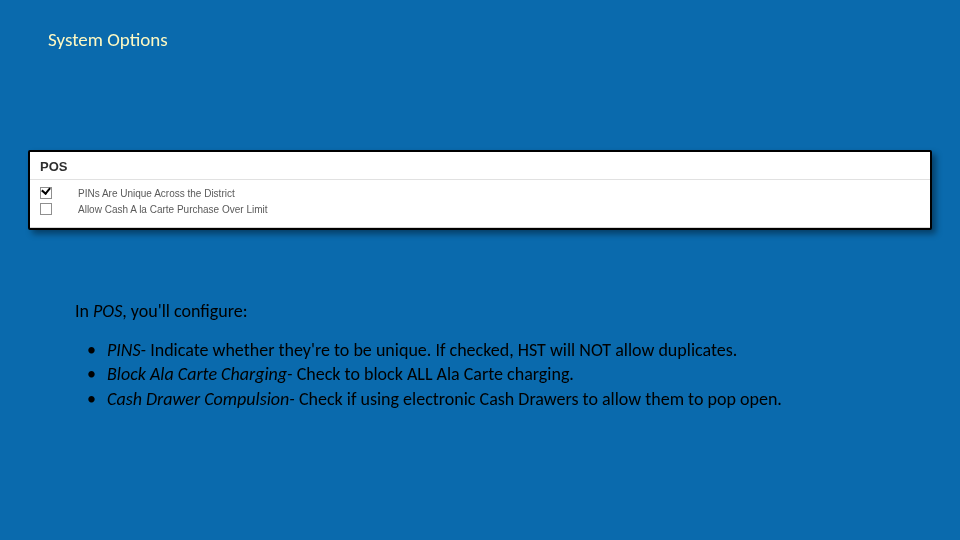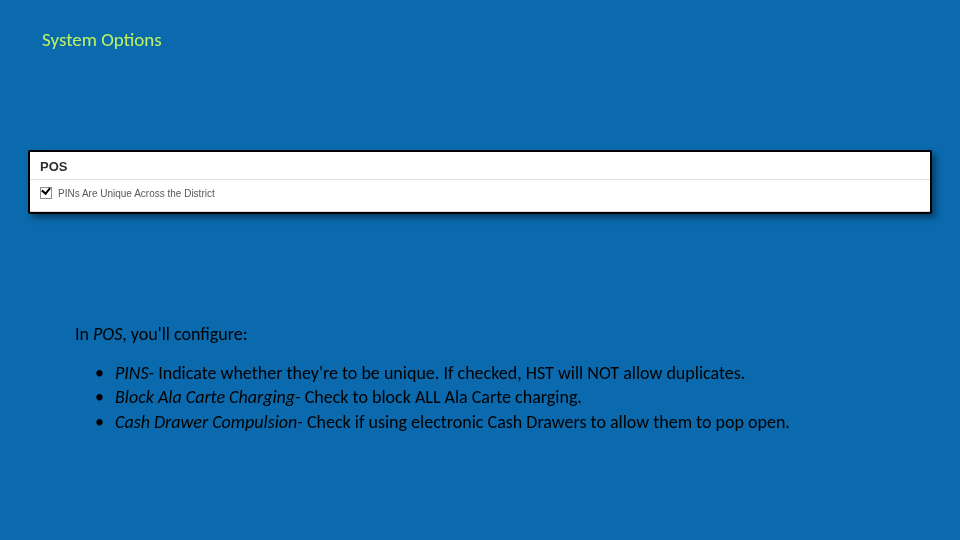--- a/index.html
+++ b/index.html
@@ -12,22 +12,22 @@
     overflow: hidden;
   }
   .slide {
     position: relative;
     width: 960px;
     height: 540px;
   }
   .header {
     position: absolute;
     top: 28px;
-    left: 42px;
-    color: #bef264;
+    left: 48px;
+    color: #fef9c3;
     font-size: 19px;
     font-weight: 400;
   }
   .screenshot-wrap {
     position: absolute;
     top: 150px;
     left: 28px;
     width: 904px;
     box-sizing: border-box;
     background: #fff;
@@ -50,20 +50,21 @@
   .sc-body {
     padding: 5px 10px 10px 10px;
     font-family: Arial, Helvetica, sans-serif;
     font-size: 10px;
     color: #5a5a5a;
   }
   .sc-row {
     display: flex;
     align-items: center;
     height: 16px;
+    gap: 20px;
   }
   .sc-check {
     width: 10px;
     height: 10px;
     border: 1px solid #8f8f8f;
     background: #fff;
     margin-right: 6px;
     position: relative;
     flex: 0 0 auto;
   }
@@ -82,28 +83,27 @@
     position: absolute;
     top: 300px;
     left: 75px;
     width: 850px;
     color: #000;
     font-size: 18px;
     line-height: 1.25;
   }
   .intro {
     margin-bottom: 16px;
-    margin-top: 23px;
   }
   .intro .in-text { font-style: normal; }
   .intro .pos-word { font-style: italic; }
   ul.points {
     list-style: none;
     padding: 0;
-    margin: 12px;
+    margin: 4px;
   }
   ul.points li {
     position: relative;
     padding-left: 28px;
     margin: 0 0 2px 0;
   }
   ul.points li::before {
     content: "•";
     position: absolute;
     left: 8px;
@@ -121,20 +121,24 @@
   <div class="header">System Options</div>
 
   <div class="screenshot-wrap">
     <div class="screenshot-inner">
       <div class="sc-title">POS</div>
       <div class="sc-body">
         <div class="sc-row">
           <span class="sc-check checked"></span>
           <span>PINs Are Unique Across the District</span>
         </div>
+        <div class="sc-row">
+          <span class="sc-check"></span>
+          <span>Allow Cash A la Carte Purchase Over Limit</span>
+        </div>
       </div>
     </div>
   </div>
 
   <div class="desc-block">
     <div class="intro">
       <span class="in-text">In </span><span class="pos-word">POS</span><span class="in-text">, you'll configure:</span>
     </div>
     <ul class="points">
       <li>

